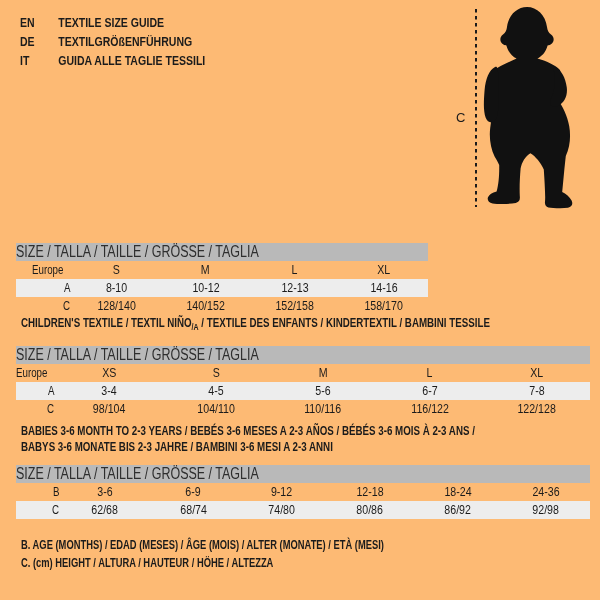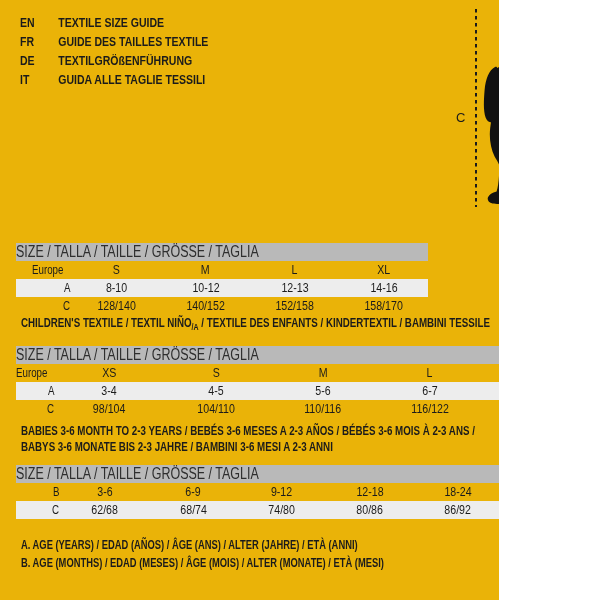--- a/index.html
+++ b/index.html
@@ -1,17 +1,17 @@
 <!DOCTYPE html>
 <html><head>
 <meta charset="utf-8">
 <style>
   html,body{margin:0;padding:0;background:#fff;}
   .canvas{
-    position:relative;width:499px;height:600px;background:#eab308;
+    position:relative;width:600px;height:600px;background:#fdba74;
     font-family:"Liberation Sans",sans-serif;color:#1b1b1b;overflow:hidden;
   }
   
   .cx{display:inline-block;transform:scaleX(.78);transform-origin:0 50%;white-space:nowrap;}
   .cxc{display:inline-block;transform:scaleX(.85);transform-origin:50% 50%;white-space:nowrap;}
 
   
   .lang-list{position:absolute;left:20px;top:13px;}
   .lang-row{height:19px;line-height:19px;font-weight:bold;font-size:13.5px;}
   .lang-code{display:inline-block;width:49px;}
@@ -35,21 +35,20 @@
   .notes{position:absolute;left:21px;top:537px;font-weight:bold;font-size:12px;}
   .note-line{height:17.5px;line-height:17.5px;}
 </style>
 </head>
 <body>
 
 <div class="canvas">
 
   <div class="lang-list">
     <div class="lang-row"><span class="cx"><span class="lang-code">EN</span><span>TEXTILE SIZE GUIDE</span></span></div>
-    <div class="lang-row"><span class="cx"><span class="lang-code">FR</span><span>GUIDE DES TAILLES TEXTILE</span></span></div>
     <div class="lang-row"><span class="cx"><span class="lang-code">DE</span><span>TEXTILGRÖßENFÜHRUNG</span></span></div>
     <div class="lang-row"><span class="cx"><span class="lang-code">IT</span><span>GUIDA ALLE TAGLIE TESSILI</span></span></div>
   </div>
 
   <div class="figure">
     <svg width="160" height="220" viewBox="440 0 160 220" xmlns="http://www.w3.org/2000/svg">
       <line x1="476" y1="9" x2="476" y2="207" stroke="#1b1b1b" stroke-width="2" stroke-dasharray="3.5 3.5"></line>
       <text x="456" y="122" font-size="13" font-family="Liberation Sans, sans-serif" fill="#1b1b1b">C</text>
       <g fill="#111111">
         <path d="M527,7 C537,7 545.5,15 547,27 C547.4,30.5 548.4,32.5 551,34.5 C554.6,37.2 554.6,42 550.6,44.6
@@ -183,17 +182,17 @@
       <td class="val"><span class="cxc">68/74</span></td>
       <td class="val"><span class="cxc">74/80</span></td>
       <td class="val"><span class="cxc">80/86</span></td>
       <td class="val"><span class="cxc">86/92</span></td>
       <td class="val"><span class="cxc">92/98</span></td>
     </tr>
   </tbody>
     </table>
 
   <div class="notes">
-    <div class="note-line"><span class="cx">A. AGE (YEARS) / EDAD (AÑOS) / ÂGE (ANS) / ALTER (JAHRE) / ETÀ (ANNI)</span></div>
     <div class="note-line"><span class="cx">B. AGE (MONTHS) / EDAD (MESES) / ÂGE (MOIS) / ALTER (MONATE) / ETÀ (MESI)</span></div>
+    <div class="note-line"><span class="cx">C. (cm) HEIGHT / ALTURA / HAUTEUR / HÖHE / ALTEZZA</span></div>
   </div>
 
 </div>
 
 </body></html>

